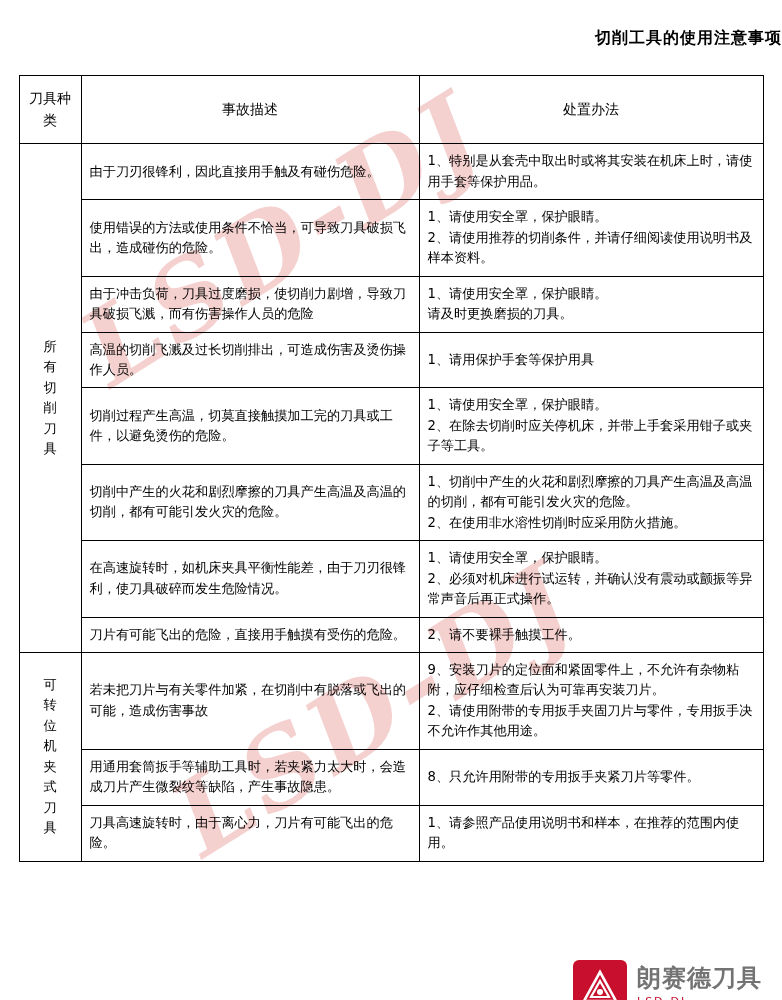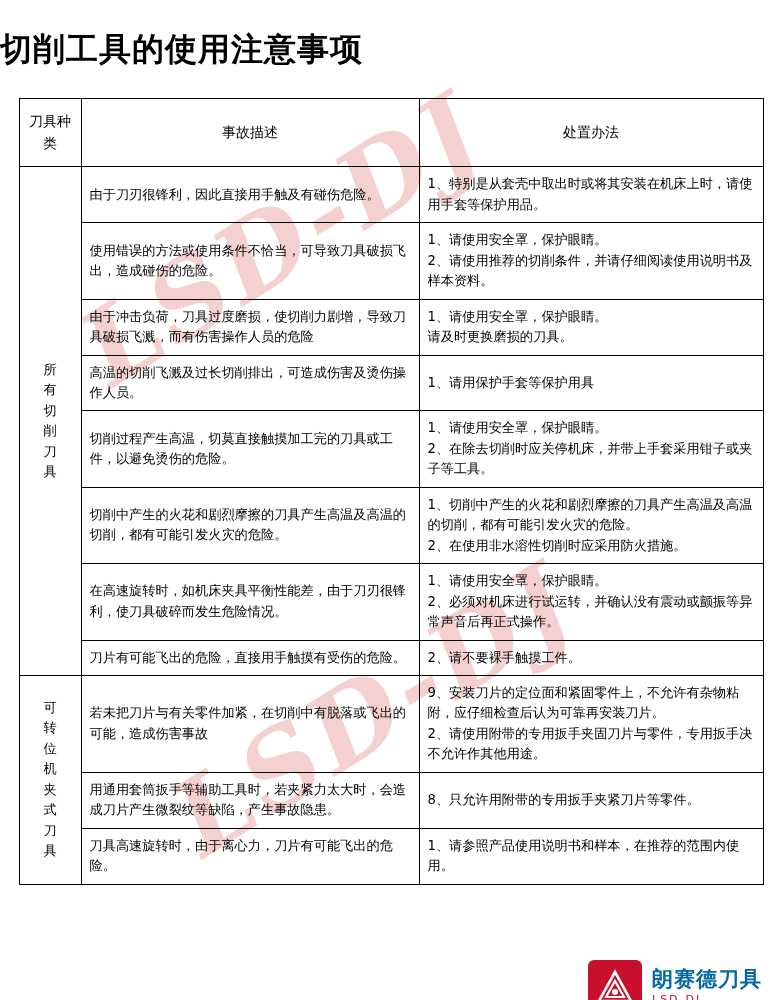--- a/index.html
+++ b/index.html
@@ -14,22 +14,22 @@
     color: #000000;
     position: relative;
     overflow: hidden;
   }
   .page {
     position: relative;
     width: 782px;
     height: 1000px;
   }
   .doc-title {
-    text-align: left;
-    font-size: 32px;
+    text-align: right;
+    font-size: 16px;
     font-weight: bold;
     letter-spacing: 1px;
     margin-top: 28px;
     margin-bottom: 26px;
   }
   table.main {
     border-collapse: collapse;
     width: 744px;
     margin: 0 auto;
     table-layout: fixed;
@@ -101,22 +101,22 @@
     align-items: center;
     justify-content: center;
   }
   .logo-mark svg { display: block; }
   .logo-text {
     display: flex;
     flex-direction: column;
     justify-content: center;
   }
   .logo-cn {
-    color: #0369a1;
-    font-size: 21px;
+    color: #737373;
+    font-size: 24px;
     font-weight: bold;
     letter-spacing: 1px;
     line-height: 1.05;
   }
   .logo-en {
     color: #c8102e;
     font-size: 11px;
     letter-spacing: 2px;
     margin-top: 3px;
     font-family: "DejaVu Sans", "Liberation Sans", sans-serif;

